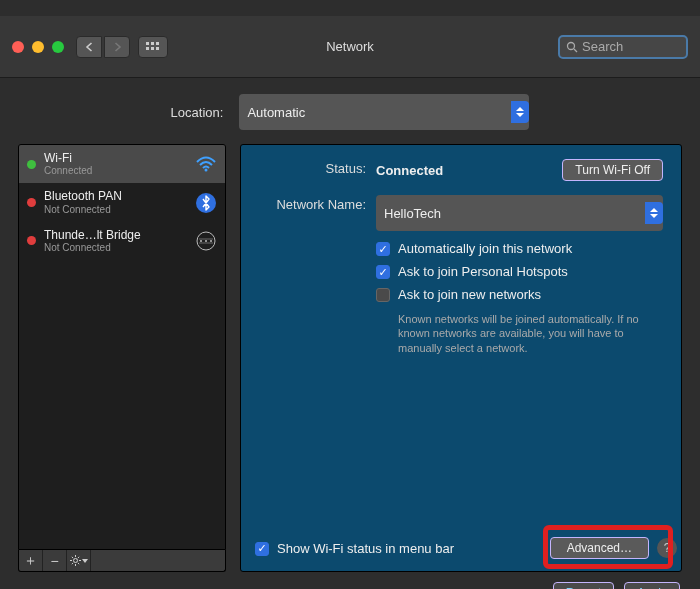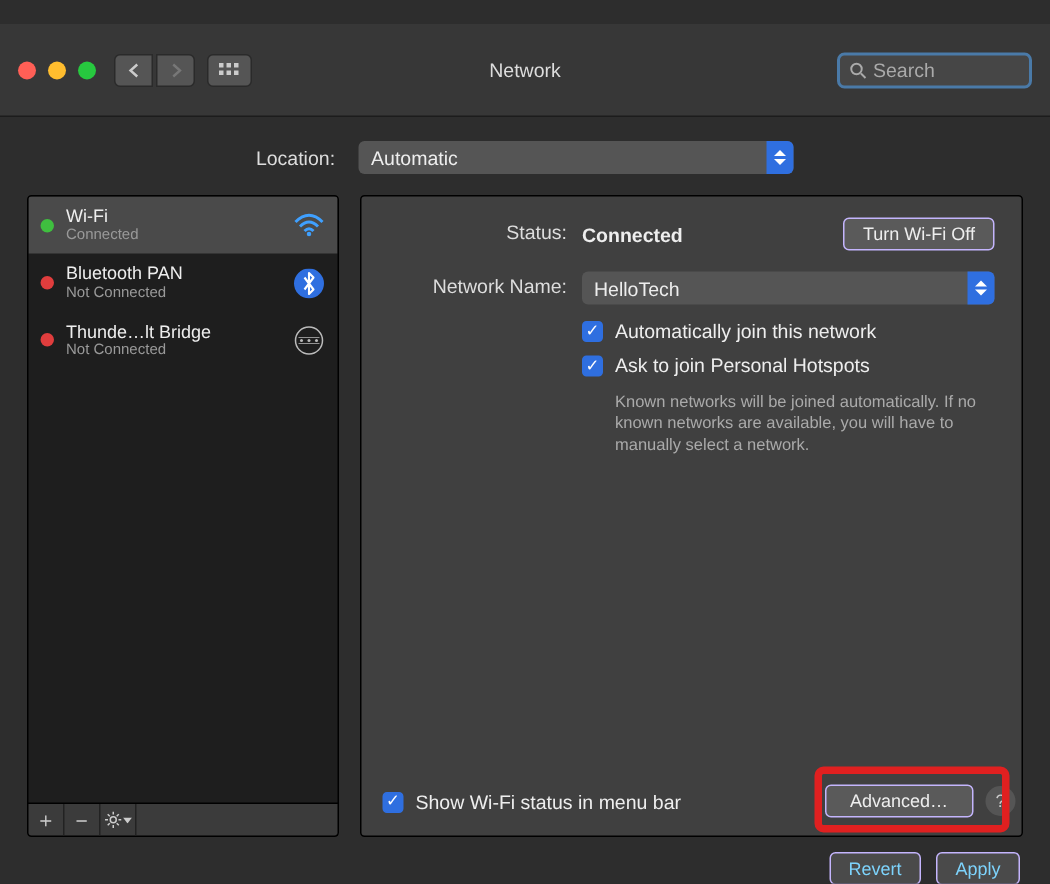--- a/index.html
+++ b/index.html
@@ -62,21 +62,21 @@
     color: #aaa; font-size: 13px;
   }
   .searchbox svg { margin-right: 4px; flex-shrink:0;}
   
   .location-row {
     display: flex; align-items: center; justify-content: center;
     gap: 16px; padding: 16px 0 14px;
   }
   .location-label { color: #ddd; }
   .select {
-    background: #555; height: 22px;
+    background: #555; height: 36px;
     border-radius: 4px;
     display: flex; align-items: center;
     padding: 0 0 0 8px;
     min-width: 290px;
     font-size: 13px; color: #eee;
     position: relative;
   }
   .select .arrows {
     margin-left: auto;
     width: 18px; height: 22px;
@@ -132,23 +132,23 @@
     width: 24px;
     border-right: 1px solid #222;
     display: flex; align-items: center; justify-content: center;
     color: #ccc; font-size: 14px;
   }
   
   .detail {
     flex: 1;
     border: 1px solid #000;
     border-radius: 3px;
-    padding: 14px 18px 12px 12px;
+    padding: 14px 18px 12px 0;
     position: relative;
-    background: #404040;
+    background: #0c4a6e;
   }
   .row { display: flex; margin-bottom: 6px; }
   .row .label {
     width: 135px; text-align: right;
     padding-right: 10px;
     color: #ddd;
     font-size: 13px;
     padding-top: 2px;
   }
   .row .value { flex: 1; display:flex; flex-direction:column; }
@@ -351,20 +351,24 @@
         <div class="checks">
           <div class="check">
             <div class="checkbox checked"></div>
             <span class="check-label">Automatically join this network</span>
           </div>
           <div class="check">
             <div class="checkbox checked"></div>
             <span class="check-label">Ask to join Personal Hotspots</span>
           </div>
           <div class="check" style="flex-direction:column;">
+            <div style="display:flex;gap:8px;">
+              <div class="checkbox"></div>
+              <span class="check-label">Ask to join new networks</span>
+            </div>
             <div class="helper" style="margin-left:22px;">Known networks will be joined automatically. If no known networks are available, you will have to manually select a network.</div>
           </div>
         </div>
       </div>
     </div>
 
     <div class="bottom-row">
       <div class="checkbox checked"></div>
       <span class="check-label" style="margin-left:8px;">Show Wi-Fi status in menu bar</span>
       <span class="spacer"></span>

